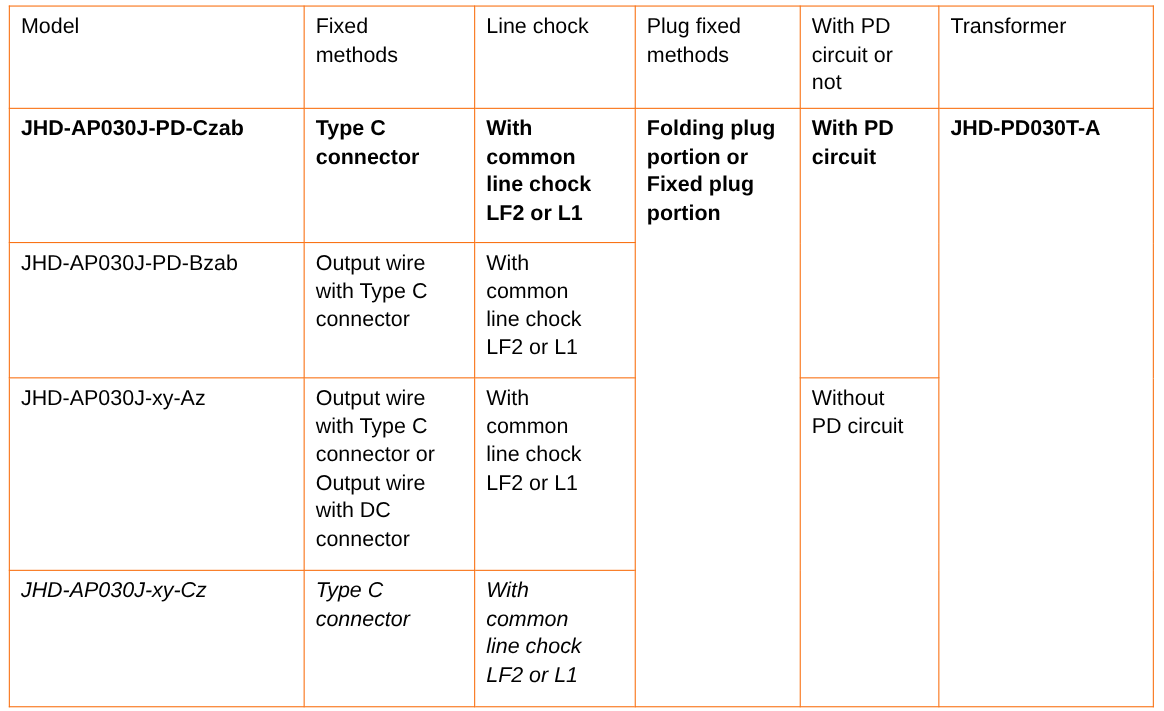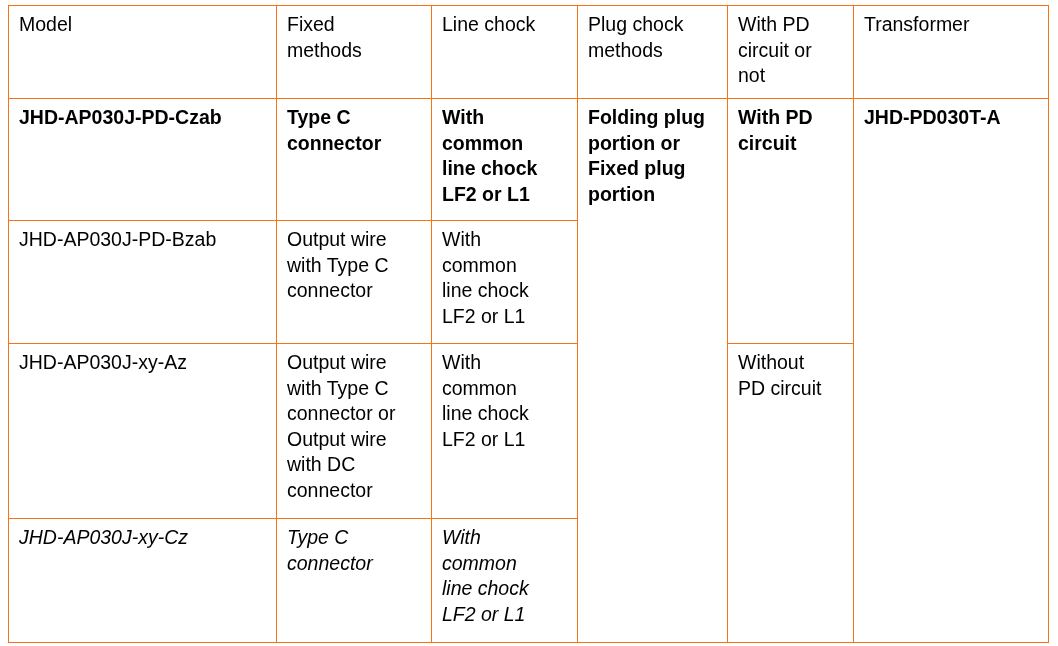--- a/index.html
+++ b/index.html
@@ -70,21 +70,21 @@
         <col class="c5">
         <col class="c6">
     </colgroup>
     <tbody>
 
       <tr class="header-row">
         <td>Model</td>
         <td>Fixed
 methods</td>
         <td>Line chock</td>
-        <td>Plug chock
+        <td>Plug fixed
 methods</td>
         <td>With PD
 circuit or
 not</td>
         <td>Transformer</td>
       </tr>
 
       <tr class="row-1">
         <td>JHD-AP030J-PD-Czab</td>
         <td>Type C

